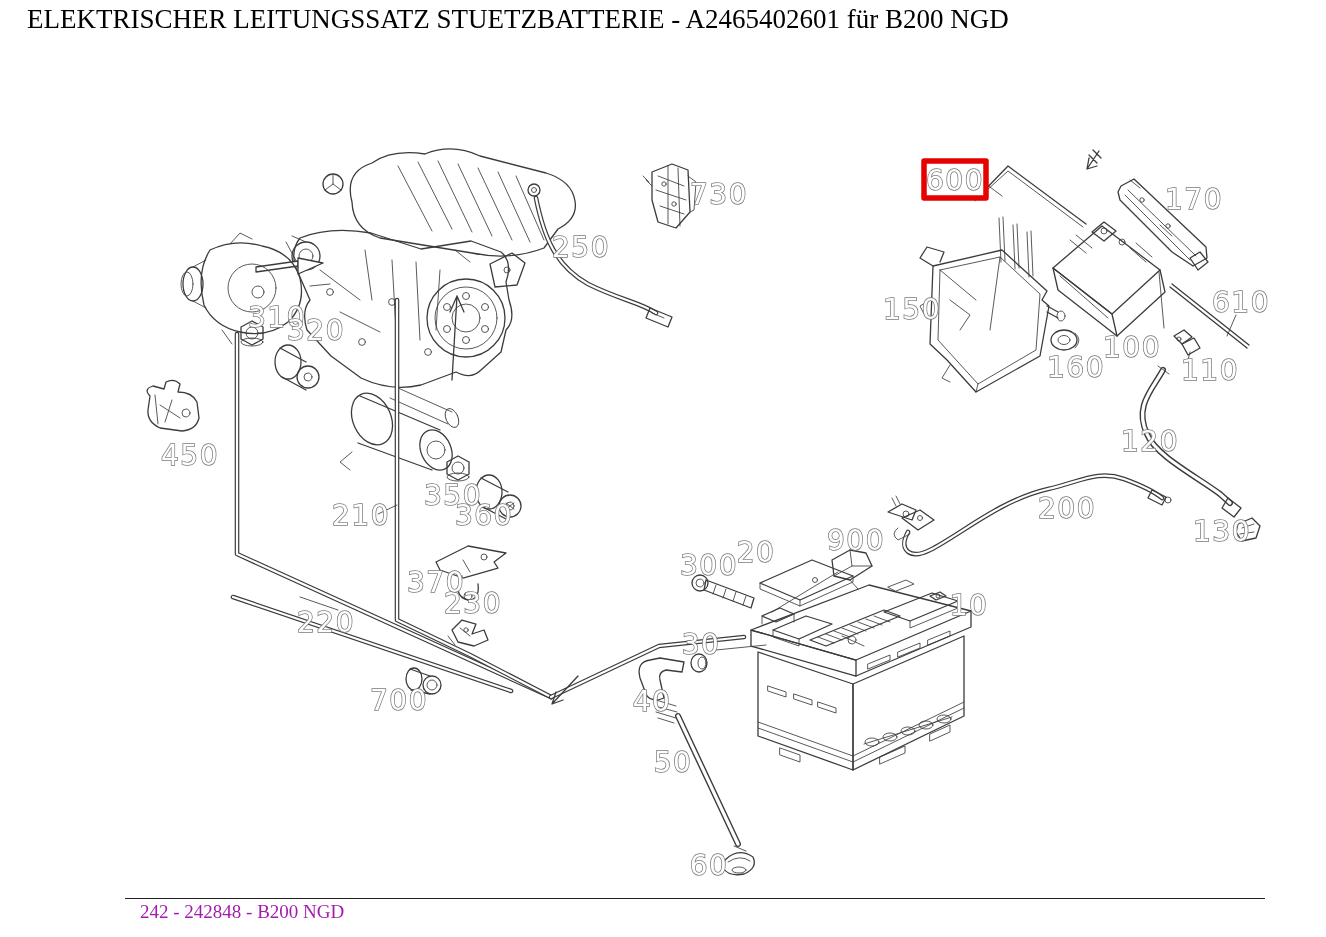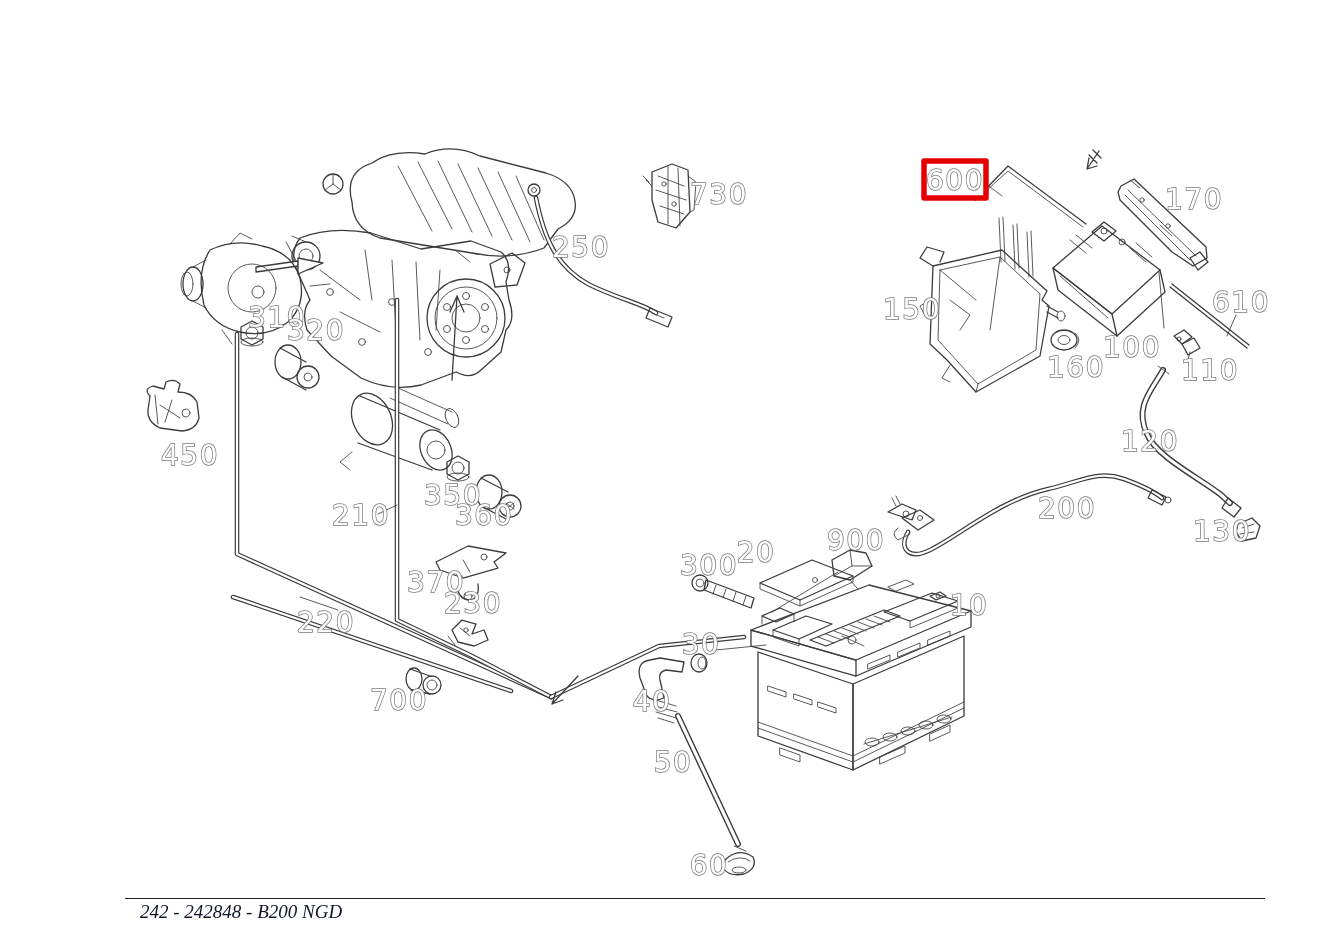--- a/index.html
+++ b/index.html
@@ -1,38 +1,39 @@
 <!DOCTYPE html>
 <html><head>
 <meta charset="utf-8">
 <style>
   html,body{margin:0;padding:0;background:#fff;}
   #stage{position:relative;width:1326px;height:937px;background:#ffffff;overflow:hidden;
          font-family:"Liberation Serif",serif;}
   #page-title{position:absolute;left:27px;top:4px;font-size:27px;color:#000;white-space:nowrap;}
-  #footer-text{position:absolute;left:140px;top:901px;font-size:19px;color:#0f172a;white-space:nowrap;font-style:italic;}
+  #footer-text{position:absolute;left:140px;top:901px;font-size:19px;color:#a21caf;white-space:nowrap;}
   #footer-line{position:absolute;left:125px;top:898px;width:1140px;height:0;border-top:1.6px solid #222;}
   svg{position:absolute;left:0;top:0;}
   path,line,circle,ellipse,polyline,polygon,rect{fill:none;stroke:#3c3c3c;stroke-width:1.3;
        stroke-linecap:round;stroke-linejoin:round;}
   .thin{stroke-width:0.85;}
   .tube{stroke-width:6;}
   .tube-in{stroke:#fff;stroke-width:3.2;}
   .tube-s{stroke-width:4.6;}
   .tube-s-in{stroke:#fff;stroke-width:2.2;}
   .wfill{fill:#fff;}
   .part-num{font-family:"DejaVu Sans",sans-serif;font-size:28px;fill:#ffffff;stroke:#7a7a7a;
             stroke-width:1.5;paint-order:stroke;letter-spacing:1.5px;text-anchor:middle;}
   .hl-rect{fill:#ffffff;stroke:#e60000;stroke-width:5.5;}
 </style>
 </head>
 <body>
 
 <div id="stage">
 
+  <div id="page-title">ELEKTRISCHER LEITUNGSSATZ STUETZBATTERIE - A2465402601 für B200 NGD</div>
 
   <svg id="diagram-svg" width="1326" height="937" viewBox="0 0 1326 937">
 
     <g>
 
       <path d="M352,202 Q344,172 372,163 Q392,149 425,154 Q452,143 480,156 L546,173 Q572,181 575,201 Q578,219 558,229 L544,248 Q510,261 472,253 L380,238 Q353,229 352,202 Z"></path>
       <path class="thin" d="M398,166 L432,231 M418,162 L452,229 M438,161 L472,232 M458,164 L492,236 M478,168 L512,240 M498,172 L530,242 M516,176 L544,240"></path>
 
       <circle cx="333" cy="184" r="10"></circle>
       <path class="thin" d="M333,184 L333,175 M333,184 L325,190 M333,184 L341,190"></path>

